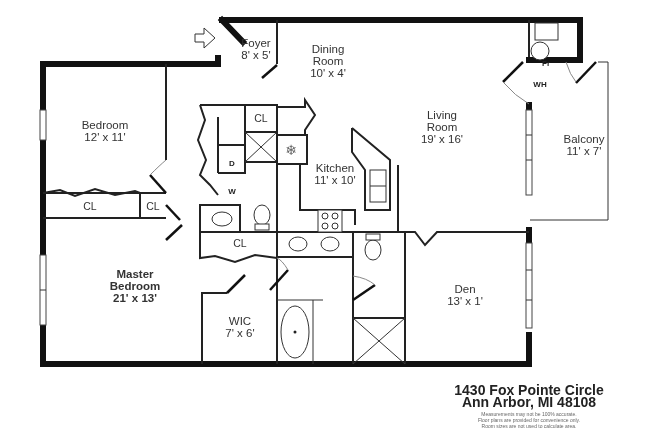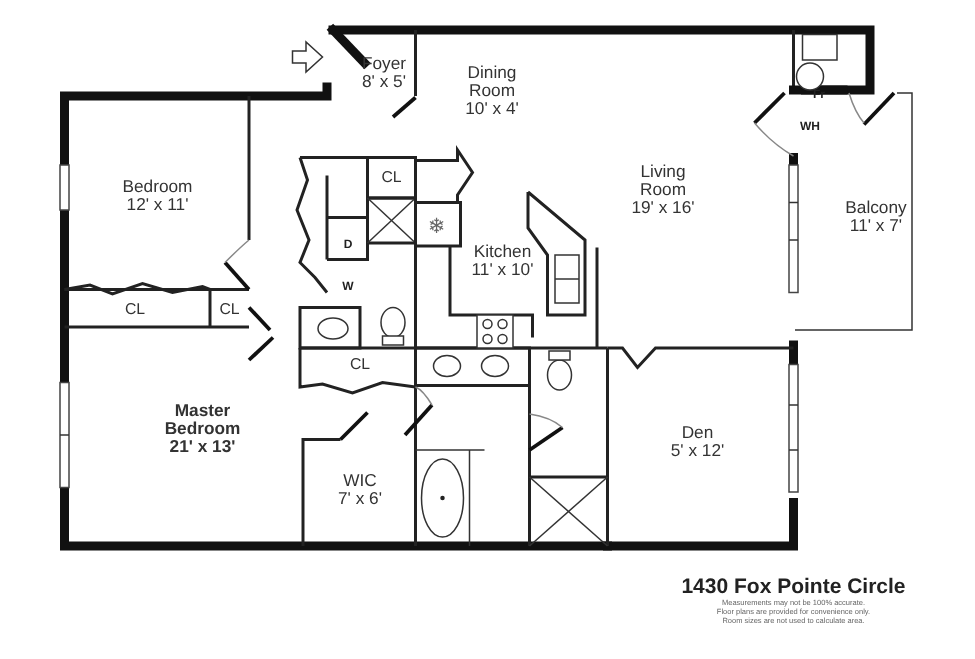--- a/index.html
+++ b/index.html
@@ -174,31 +174,32 @@
   <span class="dim">Master</span>
   <span class="dim">Bedroom</span>
   <span class="dim">21' x 13'</span>
 </div>
 <div class="label" style="left:240px;top:315px;">
   <span class="dim">WIC</span>
   <span class="dim">7' x 6'</span>
 </div>
 <div class="label" style="left:465px;top:283px;">
   <span class="dim">Den</span>
-  <span class="dim">5' x 12'</span>
+  <span class="dim">13' x 1'</span>
 </div>
 
 <span class="small-lbl" style="left:90px;top:206px;">CL</span>
 <span class="small-lbl" style="left:153px;top:206px;">CL</span>
 <span class="small-lbl" style="left:261px;top:118px;">CL</span>
 <span class="small-lbl" style="left:240px;top:243px;">CL</span>
 
 <span class="tiny-lbl" style="left:232px;top:131px;">D</span>
 <span class="tiny-lbl" style="left:232px;top:159px;">W</span>
 <span class="tiny-lbl" style="left:540px;top:52px;">WH</span>
 <span class="tiny-lbl" style="left:546px;top:31px;">Fr</span>
 
 <div id="address">
   <span class="l1">1430 Fox Pointe Circle</span>
+  <span class="l2">Ann Arbor, MI 48108</span>
   <span class="d" style="margin-top:3px;">Measurements may not be 100% accurate.</span>
   <span class="d">Floor plans are provided for convenience only.</span>
   <span class="d">Room sizes are not used to calculate area.</span>
 </div>
 
 </body></html>

